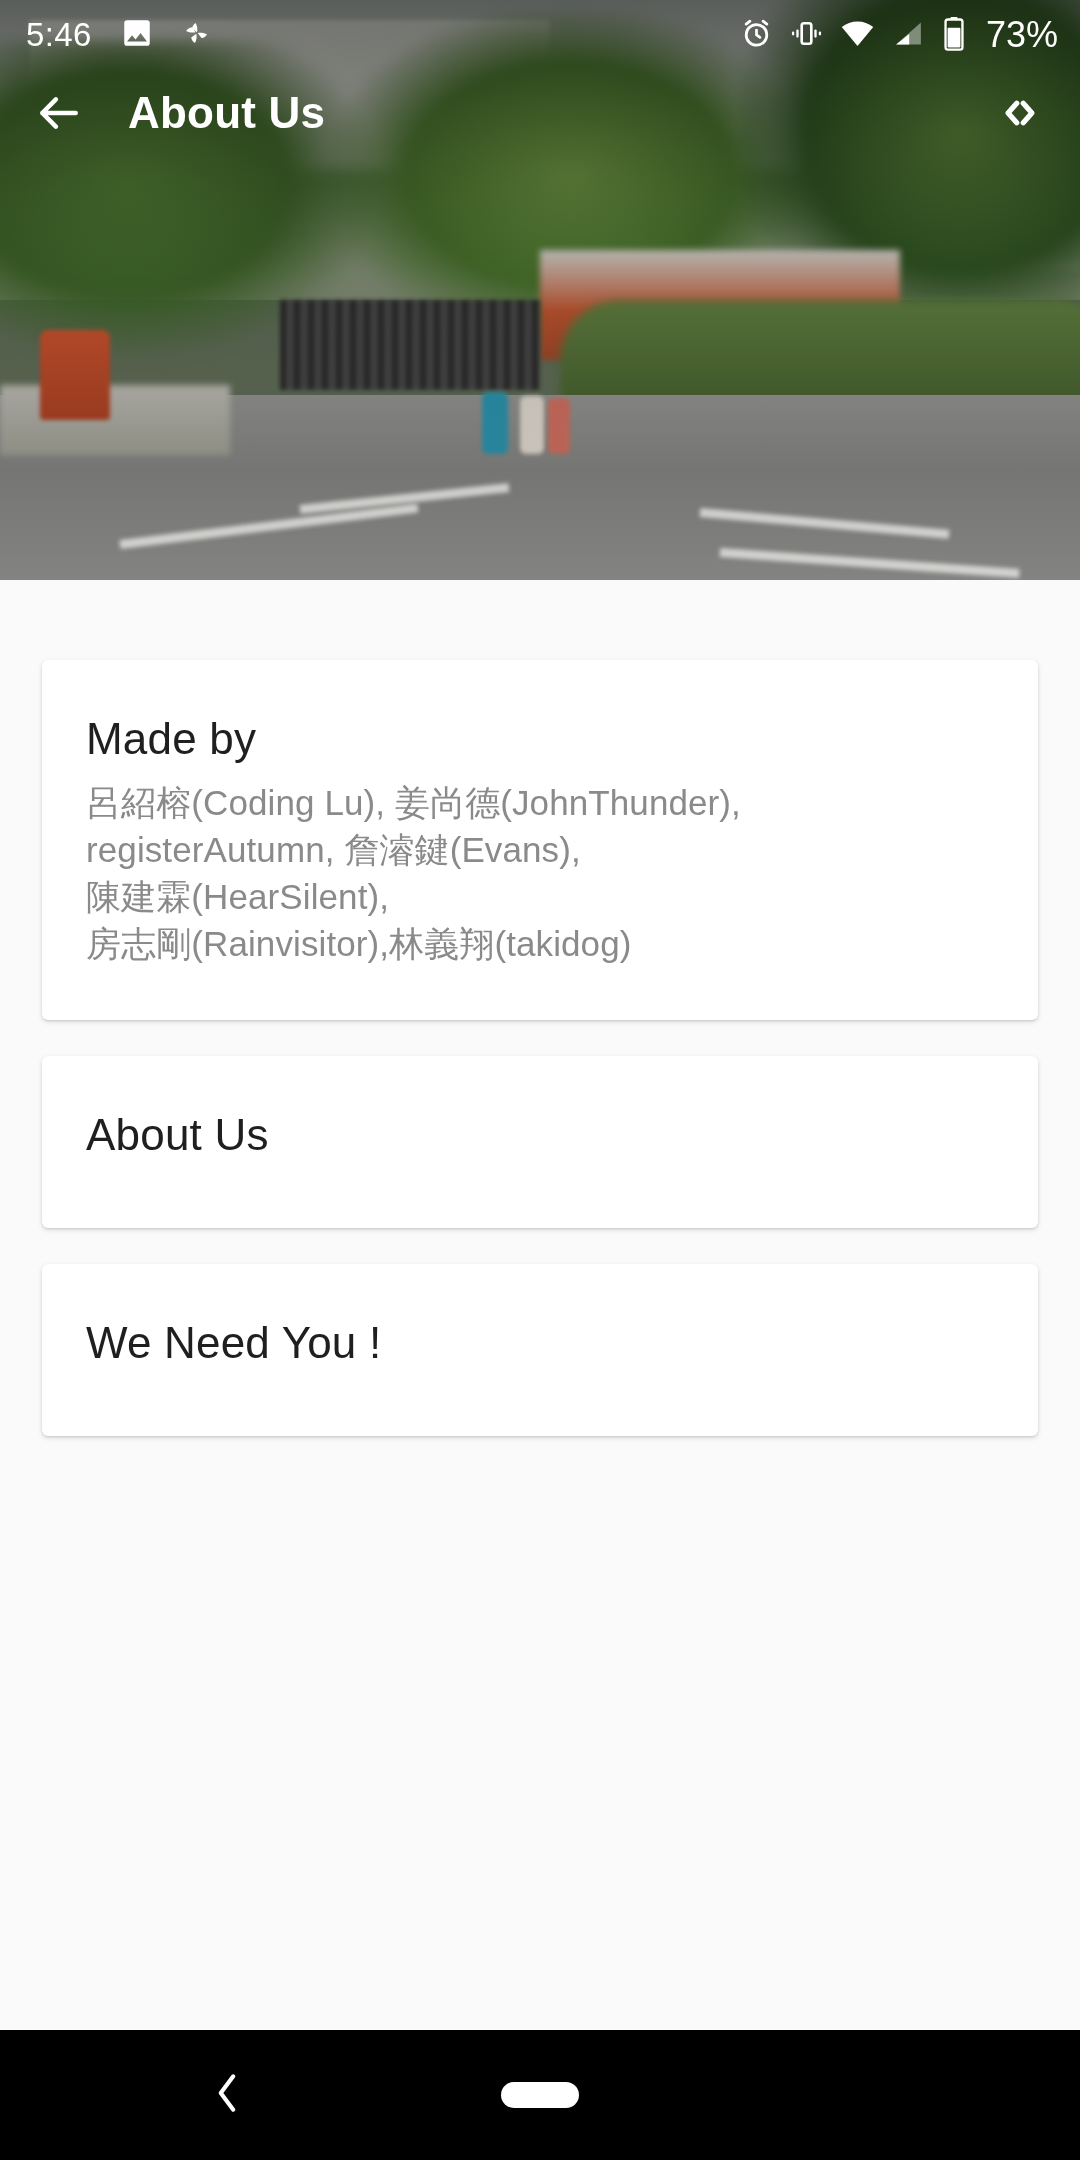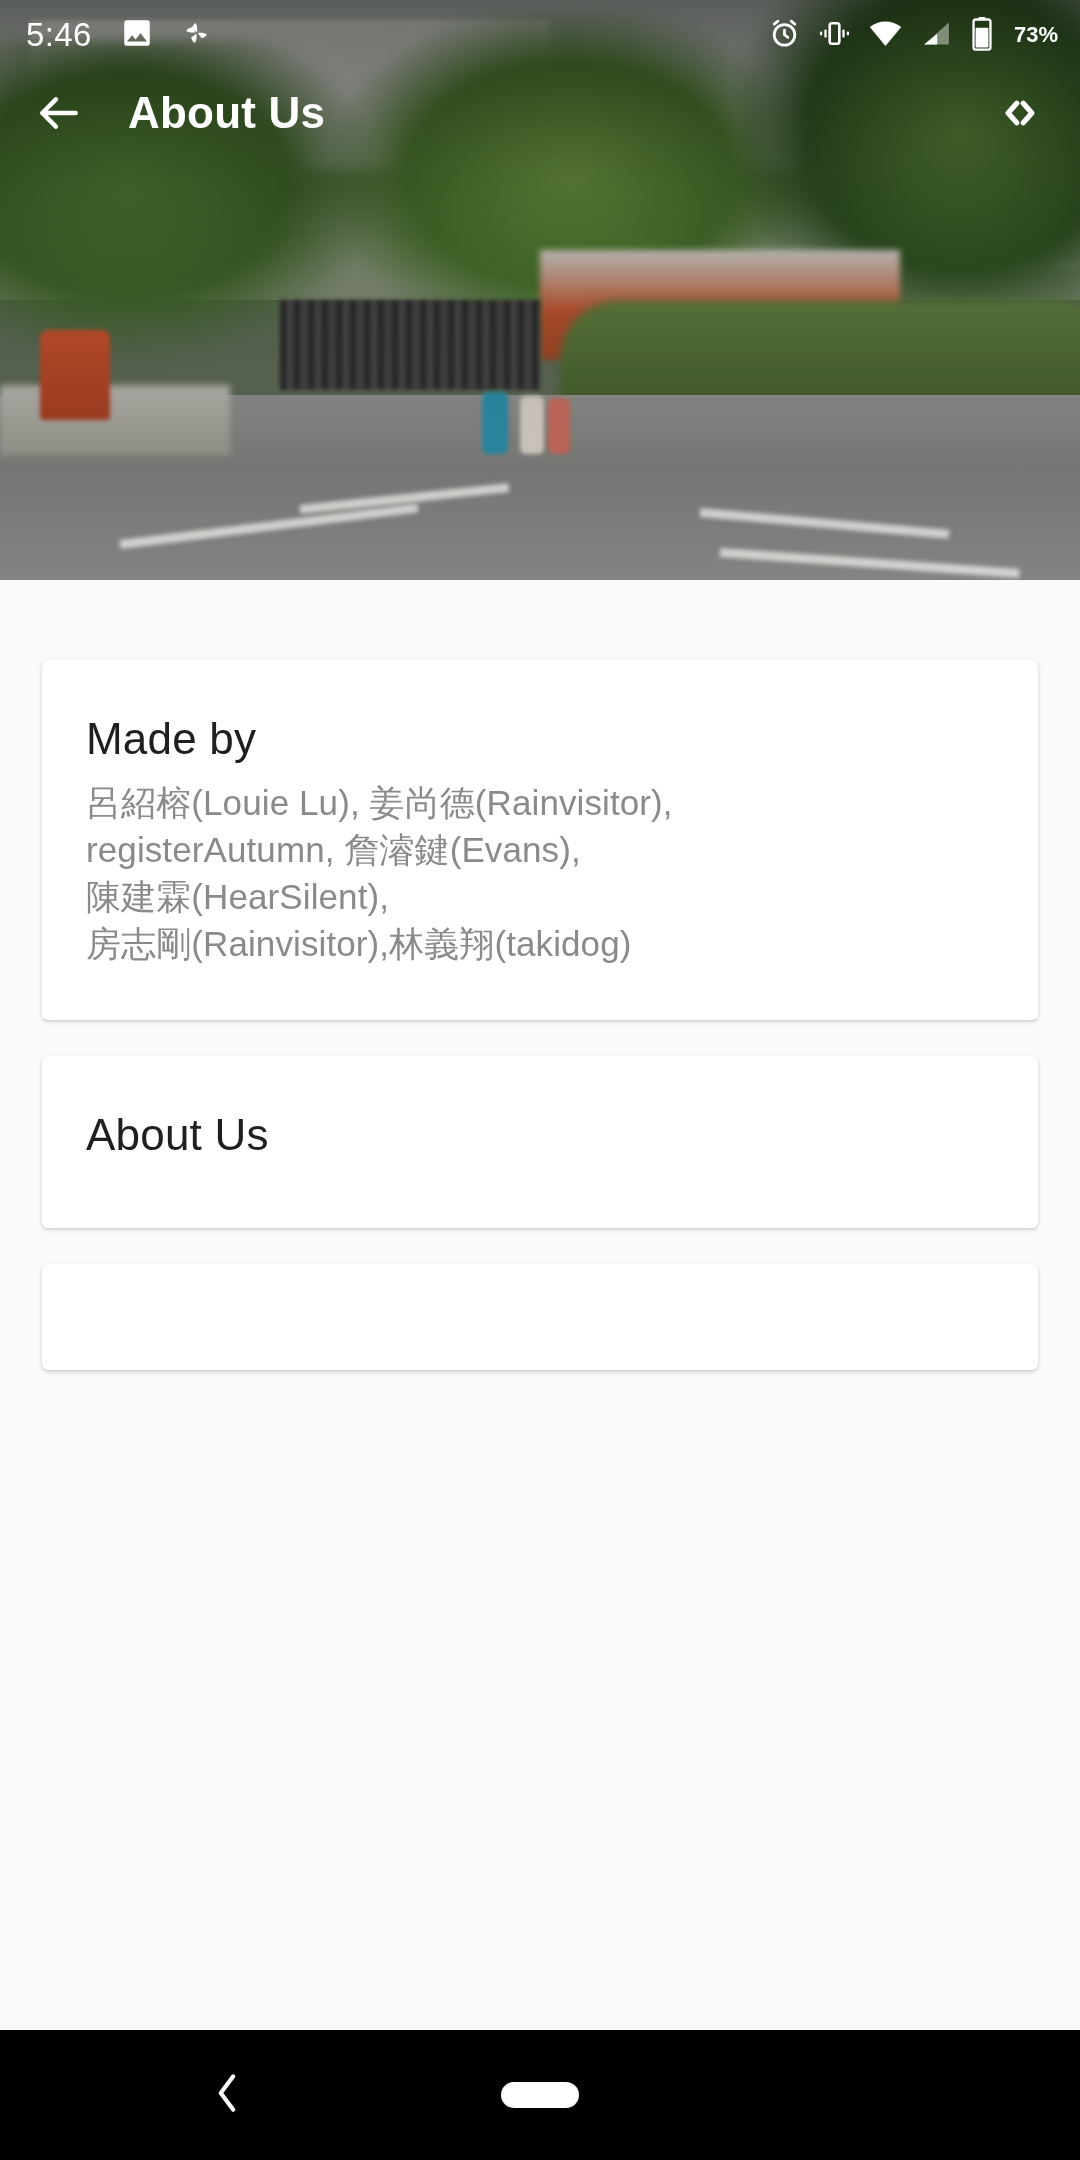--- a/index.html
+++ b/index.html
@@ -90,21 +90,21 @@
   }
 
   
   .statusbar {
     position:absolute; top:0; left:0; width:1080px; height:58px;
     display:flex; align-items:center; padding:12px 22px 0 26px; color:#fff; z-index:20;
   }
   .sb-time { font-size:33px; font-weight:400; letter-spacing:.4px; }
   .sb-left-icons { display:flex; align-items:center; gap:26px; margin-left:28px; }
   .sb-right { margin-left:auto; display:flex; align-items:center; gap:17px; }
-  .sb-batt-text { font-size:22px; font-weight:700; margin-left:3px;text-align:right; }
+  .sb-batt-text { font-size:36px; font-weight:400; margin-left:3px;text-align:right; }
 
   
   .appbar {
     position:absolute; top:58px; left:0; width:1080px; height:110px;
     display:flex; align-items:center; padding:0 34px; z-index:20; color:#fff;
   }
   .appbar-title {
     font-size:44px; font-weight:700; margin-left:44px; letter-spacing:.2px;
   }
   .appbar-action { margin-left:auto; display:flex; align-items:center; }
@@ -239,31 +239,32 @@
           <path d="M13.5 7.5l4 4.5-4 4.5"></path>
         </svg>
       </span>
     </span>
   </div>
 
   <div class="content">
 
     <div class="card">
       <div class="card-title">Made by</div>
-      <div class="card-body">呂紹榕(Louie Lu), 姜尚德(Rainvisitor),
+      <div class="card-body">呂紹榕(Coding Lu), 姜尚德(JohnThunder),
 registerAutumn, 詹濬鍵(Evans),
 陳建霖(HearSilent),
 房志剛(Rainvisitor),林義翔(takidog)</div>
     </div>
 
     <div class="card">
       <div class="card-title">About Us</div>
     </div>
 
     <div class="card">
+      <div class="card-title">We Need You !</div>
     </div>
 
   </div>
 
   <div class="navbar">
     <span class="nav-back">
       <svg width="34" height="50" viewBox="0 0 16 24" fill="none" stroke="#fff" stroke-width="2" stroke-linecap="round" stroke-linejoin="round">
         <path d="M11 4 5 12l6 8"></path>
       </svg>
     </span>

